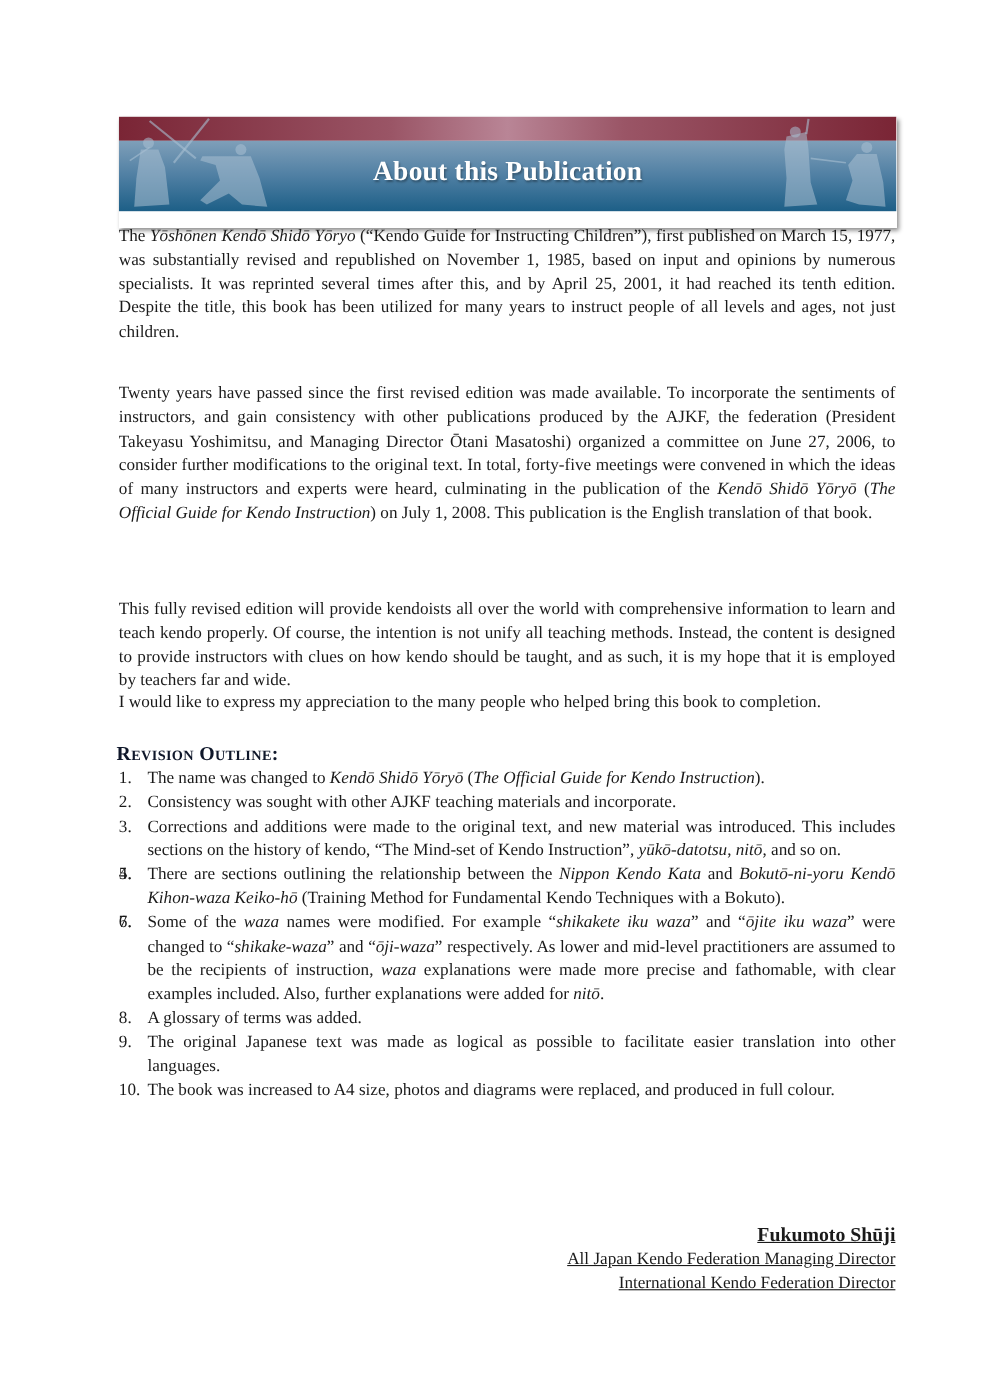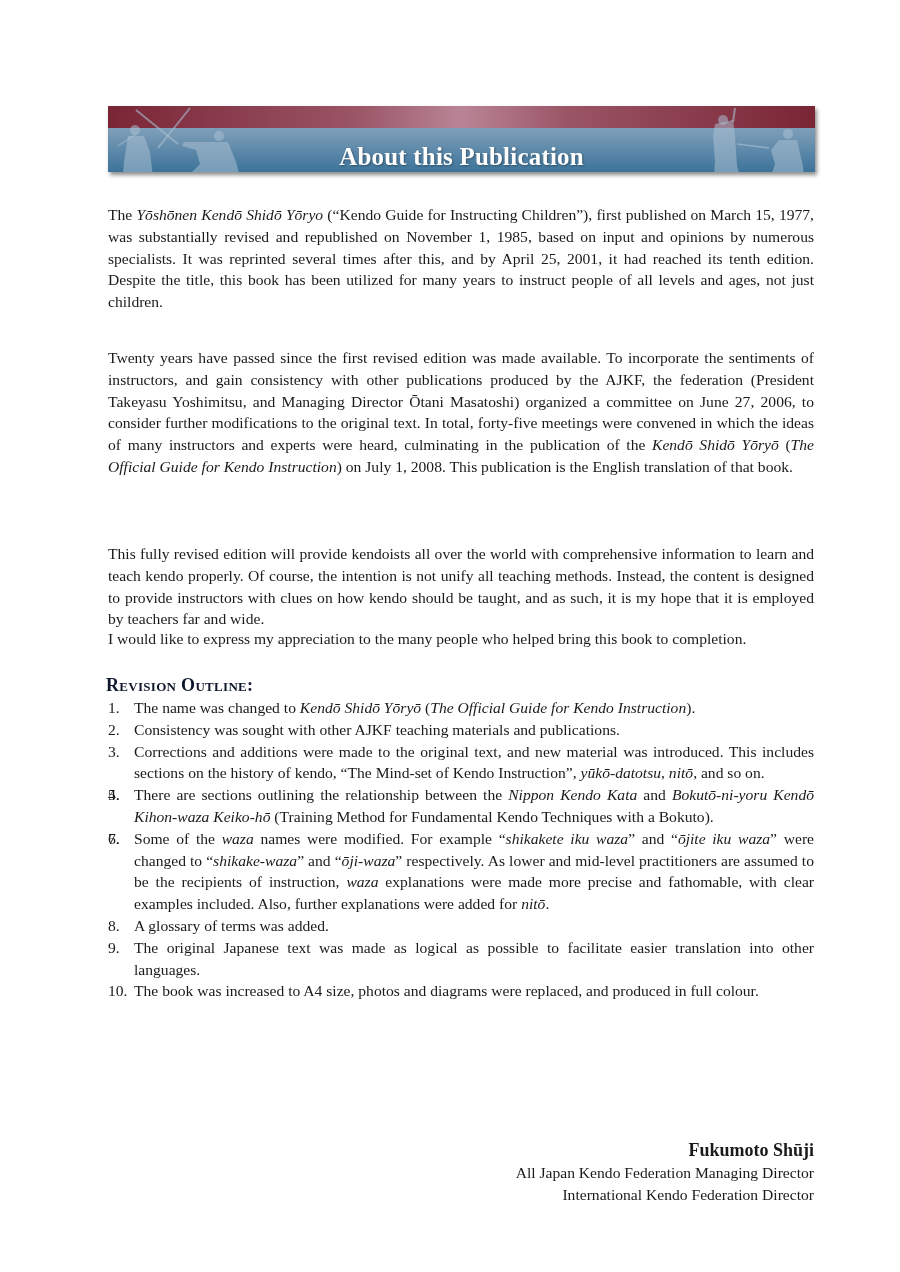--- a/index.html
+++ b/index.html
@@ -1,18 +1,18 @@
 <!DOCTYPE html>
 <html><head>
 <meta charset="utf-8">
 <style>
   html, body { margin: 0; padding: 0; background: #ffffff; }
   body { width: 900px; height: 1272px; position: relative; overflow: hidden;
          font-family: "Liberation Serif", "DejaVu Serif", serif; color: #1a1a1a; }
-  .banner { position: absolute; left: 108px; top: 106px; width: 707px; height: 66px;
+  .banner { position: absolute; left: 108px; top: 106px; width: 707px; height: 101px;
             box-shadow: 2px 3px 4px rgba(0,0,0,0.45); overflow: hidden; }
   .banner-top { position: absolute; left: 0; top: 0; width: 100%; height: 22px;
                 background: linear-gradient(to right, #7a2535 0%, #9a5566 35%, #b98596 50%, #9a5566 65%, #7a2535 100%); }
   .banner-bottom { position: absolute; left: 0; top: 22px; width: 100%; height: 64px;
                    background: linear-gradient(to bottom, #7f9fb9 0%, #4f7fa3 50%, #1d5f87 100%); }
   .banner-title { position: absolute; left: 0; top: 37px; width: 100%; text-align: center;
                   color: #ffffff; font-size: 25px; font-weight: bold; letter-spacing: 0.2px;
                   text-shadow: 1px 1px 2px rgba(0,0,0,0.35); }
   .silhouette { position: absolute; top: 0; }
   .sil-left { left: 0; width: 150px; height: 86px; }
@@ -27,21 +27,21 @@
   .p4 { top: 628px; }
   i, .it { font-style: italic; }
 
   .section-heading { position: absolute; left: 106px; top: 675px; color: #0f172a; font-weight: bold;
                      font-size: 18px; font-variant: small-caps; letter-spacing: 0.3px; }
   .outline { position: absolute; left: 108px; top: 697px; width: 706px; margin: 0; padding: 0; list-style: none;
              font-size: 15.6px; line-height: 21.8px; }
   .outline li { position: relative; padding-left: 26px; text-align: justify; }
   .outline .num { position: absolute; left: 0; top: 0; }
 
-  .signature { position: absolute; right: 86px; top: 1138px; text-align: right; }
+  .signature { position: absolute; right: 86px; top: 1110px; text-align: right; text-decoration: underline; }
   .sig-name { font-size: 18px; font-weight: bold; line-height: 24px; }
   .sig-line { font-size: 15.6px; line-height: 21.5px; }
 </style>
 </head>
 <body>
 
 <div class="banner">
   <div class="banner-top"></div>
   <div class="banner-bottom"></div>
   <svg class="silhouette sil-left" viewBox="0 0 150 86">
@@ -78,21 +78,21 @@
     <p><span>This fully revised edition will provide kendoists all over the world with comprehensive information to learn and teach kendo properly. Of course, the intention is not unify all teaching methods. Instead, the content is designed to provide instructors with clues on how kendo should be taught, and as such, it is my hope that it is employed by teachers far and wide.</span></p>
   </div>
 <div class="content p4">
     <p><span>I would like to express my appreciation to the many people who helped bring this book to completion.</span></p>
   </div>
 
 <div class="section-heading">Revision Outline:</div>
 
 <ol class="outline">
   <li><span class="num">1.</span><span><span>The name was changed to </span><i>Kendō Shidō Yōryō</i><span> (</span><i>The Official Guide for Kendo Instruction</i><span>).</span></span></li>
-  <li><span class="num">2.</span><span><span>Consistency was sought with other AJKF teaching materials and publications.</span></span></li>
+  <li><span class="num">2.</span><span><span>Consistency was sought with other AJKF teaching materials and incorporate.</span></span></li>
   <li><span class="num">3.</span><span><span>Corrections and additions were made to the original text, and new material was introduced. This includes sections on the history of kendo, “The Mind-set of Kendo Instruction”, </span><i>yūkō-datotsu</i><span>, </span><i>nitō</i><span>, and so on.</span></span></li>
   <li><span class="num">4.</span></li>
   <li><span class="num">5.</span><span><span>There are sections outlining the relationship between the </span><i>Nippon Kendo Kata</i><span> and </span><i>Bokutō-ni-yoru Kendō Kihon-waza Keiko-hō</i><span> (Training Method for Fundamental Kendo Techniques with a Bokuto).</span></span></li>
   <li><span class="num">6.</span></li>
   <li><span class="num">7.</span><span><span>Some of the </span><i>waza</i><span> names were modified. For example “</span><i>shikakete iku waza</i><span>” and “</span><i>ōjite iku waza</i><span>” were changed to “</span><i>shikake-waza</i><span>” and “</span><i>ōji-waza</i><span>” respectively. As lower and mid-level practitioners are assumed to be the recipients of instruction, </span><i>waza</i><span> explanations were made more precise and fathomable, with clear examples included. Also, further explanations were added for </span><i>nitō</i><span>.</span></span></li>
   <li><span class="num">8.</span><span><span>A glossary of terms was added.</span></span></li>
   <li><span class="num">9.</span><span><span>The original Japanese text was made as logical as possible to facilitate easier translation into other languages.</span></span></li>
   <li><span class="num">10.</span><span><span>The book was increased to A4 size, photos and diagrams were replaced, and produced in full colour.</span></span></li>
 </ol>
 

